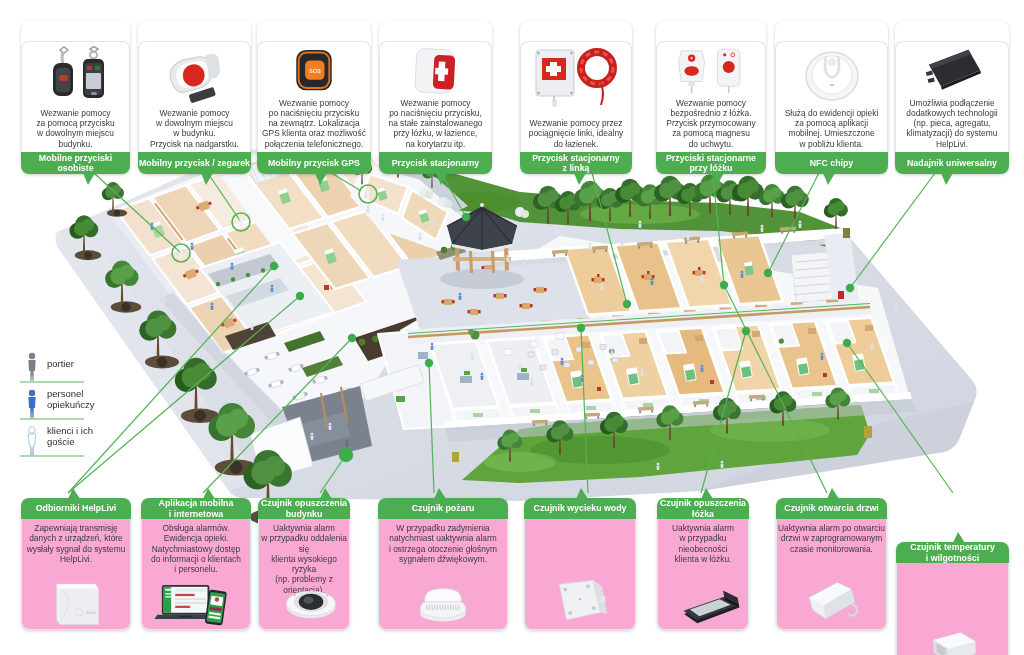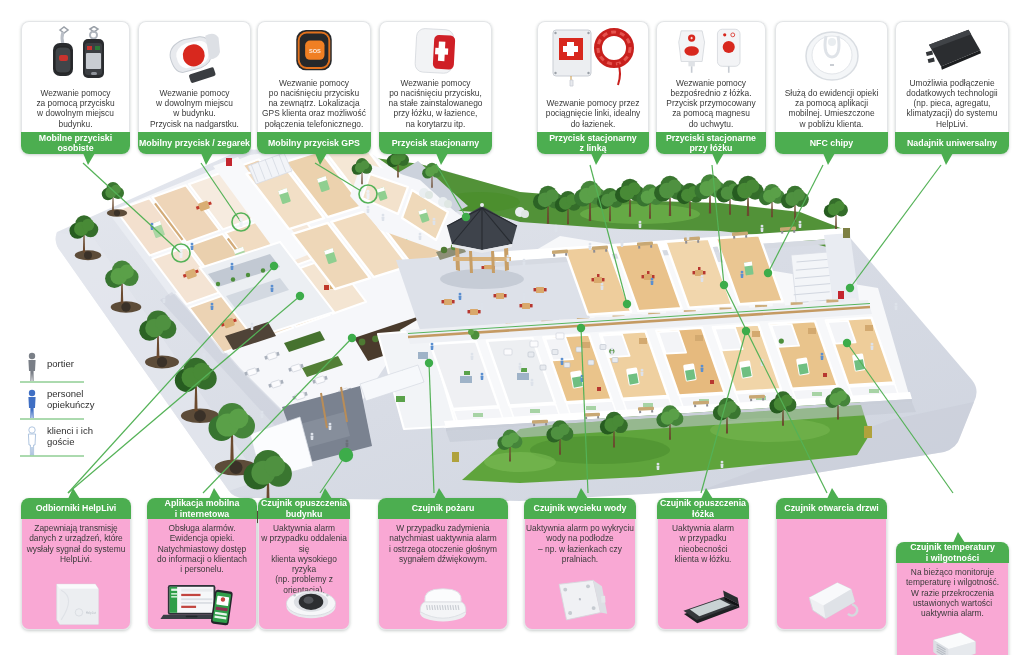--- a/index.html
+++ b/index.html
@@ -4,21 +4,21 @@
 html,body{margin:0;padding:0;background:#ffffff;}
 #stage{position:relative;width:1024px;height:655px;overflow:hidden;background:#ffffff;
   font-family:"Liberation Sans",sans-serif;}
 #scene{position:absolute;left:0;top:0;}
 .legend{position:absolute;}
 .lt{font-family:"Liberation Sans",sans-serif;font-size:9.5px;fill:#2e2e2e;}
 .card{position:absolute;border-radius:8px;box-shadow:0 1px 3px rgba(40,60,50,.25);background:#fff;}
 .card.top{top:21px;}
 .card.bot{top:498px;}
 .cbody{height:111px;border:1px solid #e3e5e7;border-bottom:none;border-radius:8px 8px 0 0;
-  background:#fff;position:relative;box-sizing:border-box;}
+  background:#fff;position:relative;box-sizing:border-box;margin-top:20px;}
 .cbody svg{display:block;margin:4px auto 0;}
 .ctxt{position:absolute;left:0;right:0;bottom:3px;text-align:center;font-size:8.4px;
   line-height:10.3px;color:#3a3a3a;}
 .clabel{background:#4cae50;color:#fff;font-weight:bold;font-size:8.8px;line-height:10.4px;
   text-align:center;position:relative;}
 .clabel.bottom{border-radius:0 0 8px 8px;height:22px;display:flex;align-items:center;justify-content:center;}
 .clabel.top{border-radius:8px 8px 0 0;height:21px;display:flex;align-items:center;justify-content:center;}
 .tail{position:absolute;width:0;height:0;border-left:5px solid transparent;border-right:7px solid transparent;}
 .tail.down{bottom:-11px;border-top:12px solid #4cae50;}
 .tail.up{top:-10px;border-bottom:11px solid #4cae50;}
@@ -1156,21 +1156,21 @@
 <rect x="-3" y="-20" width="26" height="42" rx="6" fill="#cf1f26"></rect>
 <rect x="3" y="-12" width="8" height="24" fill="#fff"></rect>
 <rect x="-1" y="-4" width="16" height="8" fill="#fff"></rect>
 </g>
         </svg>
         <div class="ctxt">Wezwanie pomocy<br>po naciśnięciu przycisku,<br>na stałe zainstalowanego<br>przy łóżku, w łazience,<br>na korytarzu itp.</div>
       </div>
 <div class="clabel bottom">Przycisk stacjonarny<div class="tail down" style="left:57px;"></div></div>
 </div>
 
-<div class="card top" style="left:537px;width:112px;">
+<div class="card top" style="left:520px;width:112px;">
 <div class="cbody">
         <svg width="108" height="62" viewBox="0 0 108 62">
 <rect x="14" y="4" width="38" height="46" rx="3" fill="#eceef1" stroke="#c9cdd4" stroke-width="1"></rect>
 <rect x="20" y="12" width="24" height="22" fill="#d8281e"></rect>
 <rect x="28" y="16" width="7" height="14" fill="#fff"></rect>
           <rect x="24" y="20" width="15" height="6" fill="#fff"></rect>
 <circle cx="16.5" cy="7" r="1.2" fill="#9aa0a8"></circle>
           <circle cx="49.5" cy="7" r="1.2" fill="#9aa0a8"></circle>
 <circle cx="16.5" cy="47" r="1.2" fill="#9aa0a8"></circle>
           <circle cx="49.5" cy="47" r="1.2" fill="#9aa0a8"></circle>
@@ -1253,21 +1253,21 @@
 <path d="M-22,-20 L30,-20 L30,28 L-22,28 Z" fill="#eceef1"></path>
 <path d="M-20,-18 q20,10 0,40" stroke="#dfe2e7" stroke-width="1.5" fill="none"></path>
 <circle cx="4" cy="12" r="5" fill="none" stroke="#d4d8dd" stroke-width="1"></circle>
 <text x="13" y="14" font-size="4" fill="#b9bec6" font-family="Liberation Sans,sans-serif">HelpLivi</text>
 </g>
           </svg>
         </div>
       </div>
 </div>
 
-<div class="card bot" style="left:147px;width:110px;">
+<div class="card bot" style="left:141px;width:110px;">
 <div class="clabel top">Aplikacja mobilna<br>i internetowa<div class="tail up" style="left:62px;"></div></div>
 <div class="cbody2">
         <div class="ctxt2">Obsługa alarmów.<br>Ewidencja opieki.<br>Natychmiastowy dostęp<br>do informacji o klientach<br>i personelu.</div>
         <div class="cimg2">
           <svg class="sm" width="104" height="66" viewBox="0 0 104 66">
 <g transform="translate(6,8)">
 <rect x="0" y="0" width="64" height="40" rx="3" fill="#2e3238"></rect>
 <rect x="2.5" y="2.5" width="59" height="35" fill="#f6f7f9"></rect>
 <rect x="2.5" y="2.5" width="10" height="35" fill="#2f9e49"></rect>
 <rect x="4.5" y="5" width="9" height="3" fill="#fff" opacity="0.85"></rect>
@@ -1342,21 +1342,20 @@
               </g>
 </g>
           </svg>
         </div>
       </div>
 </div>
 
 <div class="card bot" style="left:524px;width:112px;">
 <div class="clabel top">Czujnik wycieku wody<div class="tail up" style="left:52px;"></div></div>
 <div class="cbody2">
-        <div class="ctxt2">Uaktywnia alarm po wykryciu<br>wody na podłodze<br>– np. w łazienkach czy<br>pralniach.</div>
         <div class="cimg2">
           <svg width="104" height="66" viewBox="0 0 104 66">
 <g transform="translate(50,33) rotate(-4)">
 <path d="M-22,-22 L20,-24 L26,16 L-16,22 Z" fill="#f0f1f4" stroke="#d5d9de" stroke-width="1"></path>
 <path d="M20,-24 L30,-16 L34,18 L26,16 Z" fill="#dcdfe4"></path>
 <circle cx="-15" cy="-15" r="2.4" fill="#c6cbd1"></circle>
               <circle cx="13" cy="-17" r="2.4" fill="#c6cbd1"></circle>
 <circle cx="-11" cy="14" r="2.4" fill="#c6cbd1"></circle>
               <circle cx="18" cy="10" r="2.4" fill="#c6cbd1"></circle>
 <circle cx="2" cy="-2" r="1.4" fill="#b9bec6"></circle>
@@ -1381,37 +1380,37 @@
 <path d="M18,-10 L34,2 L34,10 L18,-2 Z" fill="#2a2d30"></path>
 </g>
           </svg>
         </div>
       </div>
 </div>
 
 <div class="card bot" style="left:776px;width:111px;">
 <div class="clabel top">Czujnik otwarcia drzwi<div class="tail up" style="left:51px;"></div></div>
 <div class="cbody2">
+        <div class="ctxt2">Uaktywnia alarm po otwarciu<br>drzwi w zaprogramowanym<br>czasie monitorowania.</div>
         <div class="cimg2">
           <svg width="104" height="66" viewBox="0 0 104 66">
 <g transform="translate(50,32) rotate(-16)">
 <path d="M-24,-10 L14,-18 L28,-6 L28,10 L-12,20 L-24,6 Z" fill="#eff0f3" stroke="#d5d9de" stroke-width="1"></path>
 <path d="M-24,-10 L14,-18 L28,-6 L-10,4 Z" fill="#f8f9fb"></path>
 <path d="M-10,4 L28,-6 L28,10 L-12,20 Z" fill="#dfe2e7"></path>
 <path d="M24,12 q8,6 2,12 q-6,4 -10,-2" fill="none" stroke="#d5d9de" stroke-width="3"></path>
 </g>
           </svg>
         </div>
       </div>
 </div>
 
 <div class="card bot" style="left:896px;width:113px;margin-top:44px;">
 <div class="clabel top">Czujnik temperatury<br>i wilgotności<div class="tail up" style="left:57px;"></div></div>
 <div class="cbody2">
-        <div class="ctxt2">Na bieżąco monitoruje<br>temperaturę i wilgotność.<br>W razie przekroczenia<br>ustawionych wartości<br>uaktywnia alarm.</div>
         <div class="cimg2">
           <svg class="sm" width="104" height="66" viewBox="0 0 104 66">
 <g transform="translate(52,33)">
 <path d="M-26,-10 L10,-20 L30,-8 L30,8 L-6,20 L-26,6 Z" fill="#f0f1f4" stroke="#d5d9de" stroke-width="1"></path>
 <path d="M-26,-10 L10,-20 L30,-8 L-6,2 Z" fill="#fafbfc"></path>
 <path d="M-6,2 L30,-8 L30,8 L-6,20 Z" fill="#e6e9ed"></path>
 <path d="M-26,-10 L-6,2 L-6,20 L-26,6 Z" fill="#dcdfe4"></path>
 <g stroke="#b9bec6" stroke-width="1.6">
 <line x1="-22" y1="-4" x2="-10" y2="3"></line>
                 <line x1="-22" y1="-1" x2="-10" y2="6"></line>

